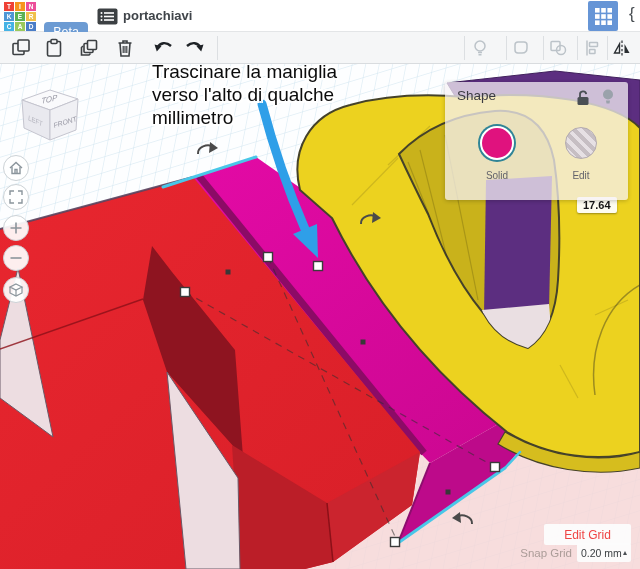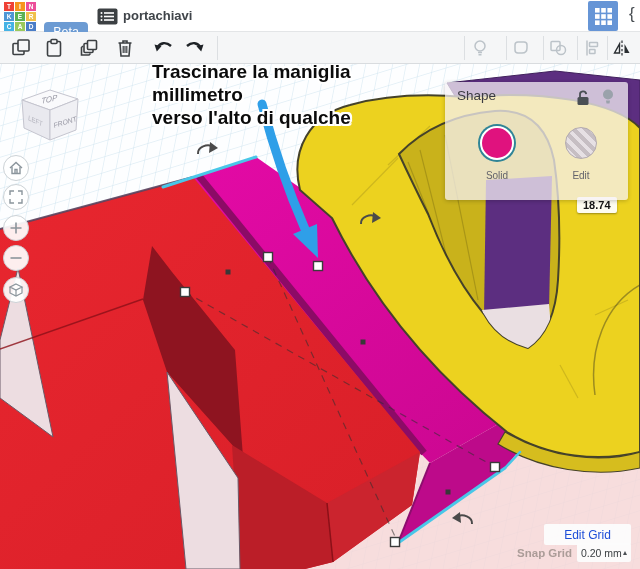--- a/index.html
+++ b/index.html
@@ -19,41 +19,41 @@
   .gridbtn{position:absolute;left:588px;top:1px;width:30px;height:30px;background:#6695d6;border-radius:2px;display:flex;align-items:center;justify-content:center;}
   .brace{position:absolute;left:629px;top:4px;font-size:17px;color:#4a4f54;}
 
   
   .toolbar{position:absolute;left:0;top:32px;width:640px;height:32px;background:#f5f6f7;border-bottom:1px solid #d9dcdf;z-index:30;}
   .tbtn{position:absolute;top:3px;width:26px;height:26px;display:flex;align-items:center;justify-content:center;}
   .tsep{position:absolute;top:4px;width:1px;height:24px;background:#dcdfe2;}
 
   
   #scene{position:absolute;left:0;top:64px;z-index:1;}
-  .annotation{position:absolute;left:152px;top:60px;z-index:10;font-size:19px;font-weight:bold;color:#0b0b0b;line-height:23px;
+  .annotation{position:absolute;left:152px;top:60px;z-index:10;font-size:19px;font-weight:normal;color:#0b0b0b;line-height:23px;
     text-shadow:-2px -2px 0 #fff,2px -2px 0 #fff,-2px 2px 0 #fff,2px 2px 0 #fff,0 -2px 0 #fff,0 2px 0 #fff,-2px 0 0 #fff,2px 0 0 #fff;}
   .annotation span{display:block;}
 
   .shape-panel{position:absolute;left:445px;top:82px;width:183px;height:118px;background:rgba(246,241,246,0.74);border-radius:3px;
     box-shadow:0 1px 4px rgba(0,0,0,0.22);z-index:12;}
   .sp-head{position:absolute;left:12px;top:6px;font-size:13.5px;font-weight:normal;color:#3b3b42;}
   .sp-lock{position:absolute;left:131px;top:8px;}
   .sp-bulb{position:absolute;left:156px;top:6px;}
   .sp-solid{position:absolute;left:35px;top:44px;width:34px;height:34px;border-radius:50%;background:#e0127e;border:2px solid #fff;box-shadow:0 0 0 2px #2f8496;}
   .sp-hole{position:absolute;left:120px;top:45px;width:32px;height:32px;border-radius:50%;border:1px solid #b2aab0;
     background:repeating-linear-gradient(45deg,#c6bec3 0 4px,#e6e0e4 4px 8px);}
   .sp-label{position:absolute;top:88px;font-size:10px;color:#63636b;width:60px;text-align:center;}
   .sp-label.solid{left:22px;}  .sp-label.hole{left:106px;}
 
   .dim-label{position:absolute;left:577px;top:197px;padding:2px 6px;background:#fdfcf0;border-radius:2px;
     font-size:11px;font-weight:bold;color:#151515;box-shadow:0 1px 2px rgba(0,0,0,0.35);z-index:11;}
 
   .edit-grid{position:absolute;left:544px;top:524px;width:87px;height:21px;background:rgba(252,252,252,0.95);border-radius:2px;
-    font-size:12px;color:#1d4ed8;display:flex;align-items:center;justify-content:center;z-index:11;}
-  .snap-label{position:absolute;left:500px;top:547px;width:72px;text-align:right;font-size:11.5px;color:#ab9c98;z-index:11;font-weight:bold;}
+    font-size:12px;color:#ef4444;display:flex;align-items:center;justify-content:center;z-index:11;}
+  .snap-label{position:absolute;left:500px;top:547px;width:72px;text-align:right;font-size:11.5px;color:#ab9c98;z-index:11;}
   .snap-dd{position:absolute;left:577px;top:543px;width:54px;height:19px;background:rgba(252,252,252,0.97);border-radius:2px;
     font-size:10.5px;color:#3c4043;display:flex;align-items:center;justify-content:space-between;padding:0 4px;z-index:11;}
   .snap-dd .arrow{font-size:8px;color:#4a4f54;}
 
   .navbtn{position:absolute;left:3px;width:26px;height:26px;border-radius:50%;background:rgba(255,255,255,0.92);
     border:1px solid #ccd2d6;display:flex;align-items:center;justify-content:center;z-index:9;}
   #viewcube{position:absolute;left:14px;top:84px;z-index:9;}
 </style>
 </head>
 <body>
@@ -282,22 +282,22 @@
       </g>
 
     <g>
       <path d="M262,104 C272,142 288,190 305,229" fill="none" stroke="#2f9fe8" stroke-width="9" stroke-linecap="round"></path>
       <polygon points="293,234 317,224 318,258" fill="#2f9fe8"></polygon>
     </g>
   </svg>
 
   <div class="annotation">
     <span>Trascinare la maniglia</span>
+    <span>verso l'alto di qualche</span>
     <span>millimetro</span>
-    <span>verso l'alto di qualche</span>
   </div>
 
   <svg id="viewcube" width="76" height="72" viewBox="0 0 76 72">
     <polygon points="36,6 64,15 36,26 8,16" fill="#fafafc" stroke="#c5c5cf" stroke-width="1"></polygon>
     <polygon points="8,16 36,26 36,56 10,44" fill="#e9e9ef" stroke="#c5c5cf" stroke-width="1"></polygon>
     <polygon points="36,26 64,15 62,46 36,56" fill="#f0f0f4" stroke="#c5c5cf" stroke-width="1"></polygon>
     <text font-size="8" fill="#9a9aa6" transform="translate(27,20) rotate(-13) skewX(-22)">TOP</text>
     <text font-size="6.5" fill="#b4b4be" transform="translate(14,36) rotate(24) skewX(18)">LEFT</text>
     <text font-size="7" fill="#9a9aa6" transform="translate(40,44) rotate(-17) skewX(-10)">FRONT</text>
   </svg>
@@ -345,21 +345,21 @@
           <circle cx="7" cy="6.5" r="5" fill="#9aa2ab"></circle>
           <path d="M5,12.5 H9 L8.5,15.5 H5.5 Z" fill="#9aa2ab"></path>
         </svg>
     </div>
     <div class="sp-solid"></div>
     <div class="sp-hole"></div>
     <div class="sp-label solid">Solid</div>
     <div class="sp-label hole">Edit</div>
   </div>
 
-  <div class="dim-label">18.74</div>
+  <div class="dim-label">17.64</div>
 
   <div class="edit-grid">Edit Grid</div>
   <div class="snap-label">Snap Grid</div>
   <div class="snap-dd">
     <span>0.20 mm</span>
     <span class="arrow">▴</span>
   </div>
 
 </div>
 

